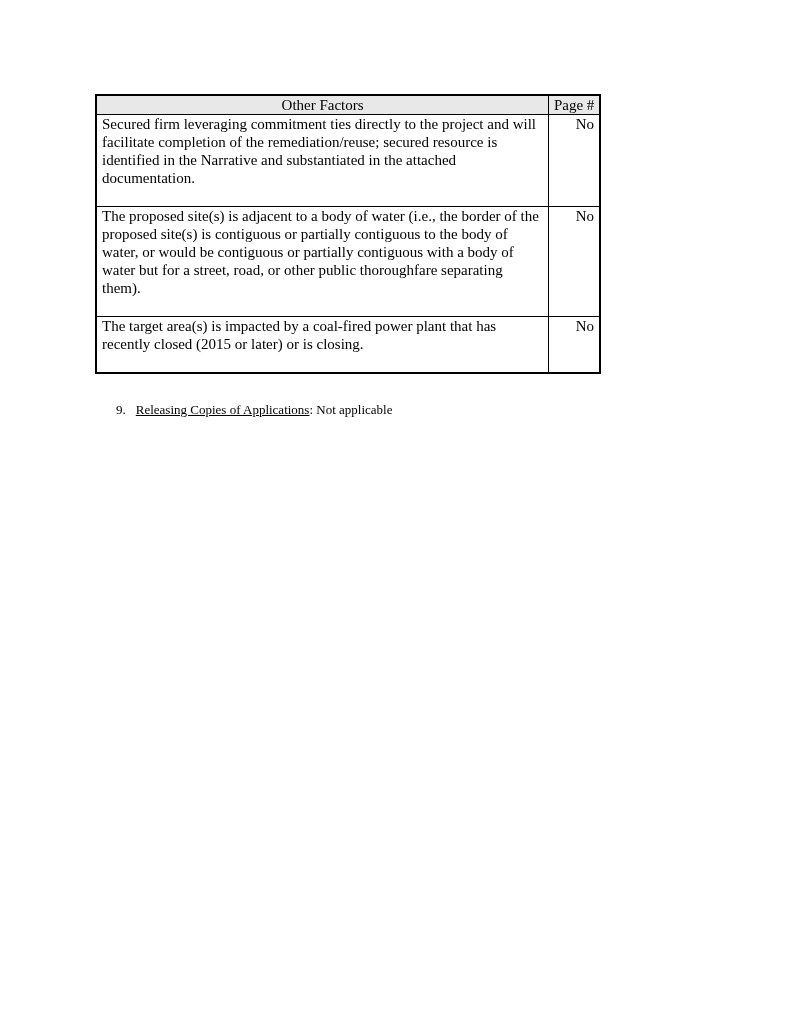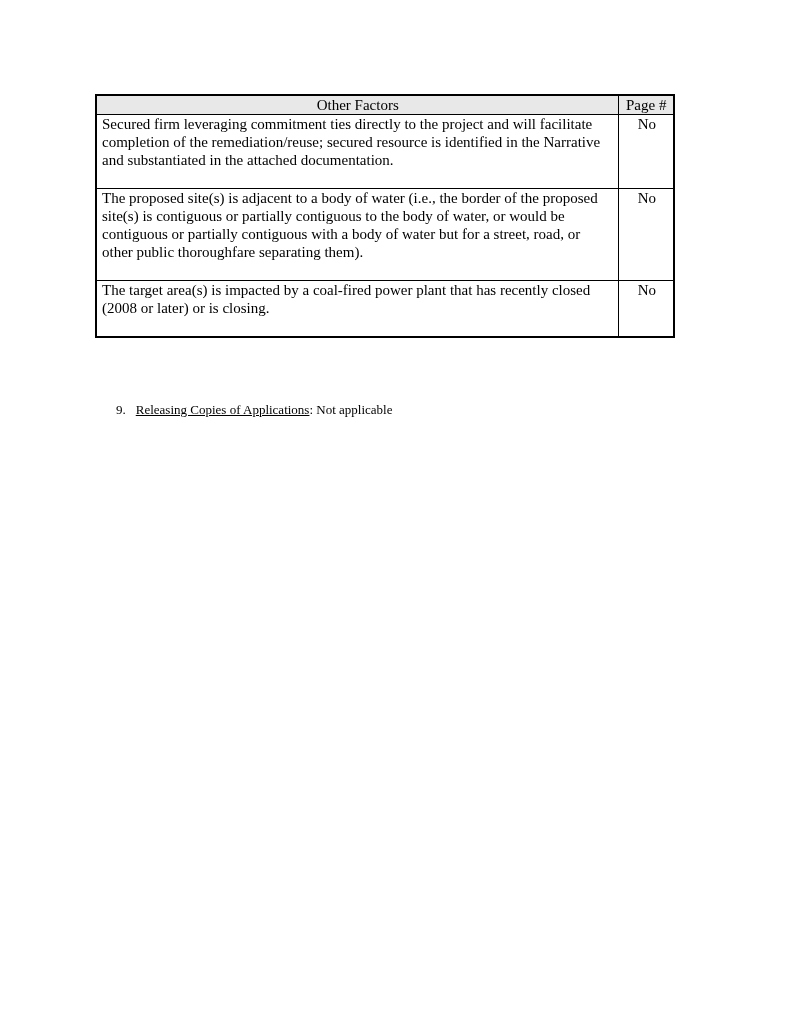--- a/index.html
+++ b/index.html
@@ -10,42 +10,42 @@
     height: 1024px;
     background: #ffffff;
     font-family: "Liberation Serif", "DejaVu Serif", serif;
     color: #000000;
     overflow: hidden;
   }
   table.factors {
     position: absolute;
     left: 95px;
     top: 94px;
-    width: 580px;
+    width: 506px;
     border-collapse: collapse;
     font-size: 15px;
     line-height: 18px;
   }
   table.factors td, table.factors th {
     border: 1px solid #000000;
     vertical-align: top;
     font-weight: normal;
   }
   table.factors { border: 2px solid #000000; }
   table.factors tr.header-row th {
     background: #e8e8e8;
     text-align: center;
     padding: 0 2px;
   }
   td.factor-cell {
     padding: 0 6px 19px 5px;
     text-align: left;
   }
   td.page-cell {
-    padding: 0 17px 2px 2px;
+    padding: 0 5px 2px 2px;
     text-align: right;
   }
   .col-factor { width: 546px; }
   .col-page  { width: 56px; }
   .release-item {
     position: absolute;
     left: 116px;
     top: 400px;
     font-size: 13px;
     line-height: 19px;
@@ -71,21 +71,21 @@
       </tr>
       <tr>
         <td class="factor-cell">Secured firm leveraging commitment ties directly to the project and will facilitate completion of the remediation/reuse; secured resource is identified in the Narrative and substantiated in the attached documentation.</td>
         <td class="page-cell">No</td>
       </tr>
       <tr>
         <td class="factor-cell">The proposed site(s) is adjacent to a body of water (i.e., the border of the proposed site(s) is contiguous or partially contiguous to the body of water, or would be contiguous or partially contiguous with a body of water but for a street, road, or other public thoroughfare separating them).</td>
         <td class="page-cell">No</td>
       </tr>
       <tr>
-        <td class="factor-cell">The target area(s) is impacted by a coal-fired power plant that has recently closed (2008 or later) or is closing.</td>
+        <td class="factor-cell">The target area(s) is impacted by a coal-fired power plant that has recently closed (2015 or later) or is closing.</td>
         <td class="page-cell">No</td>
       </tr>
     </tbody>
   </table>
 
   <div class="release-item">
     <span class="item-number">9.</span><span class="underlined">Releasing Copies of Applications</span><span>: Not applicable</span>
   </div>
 
 </div>

